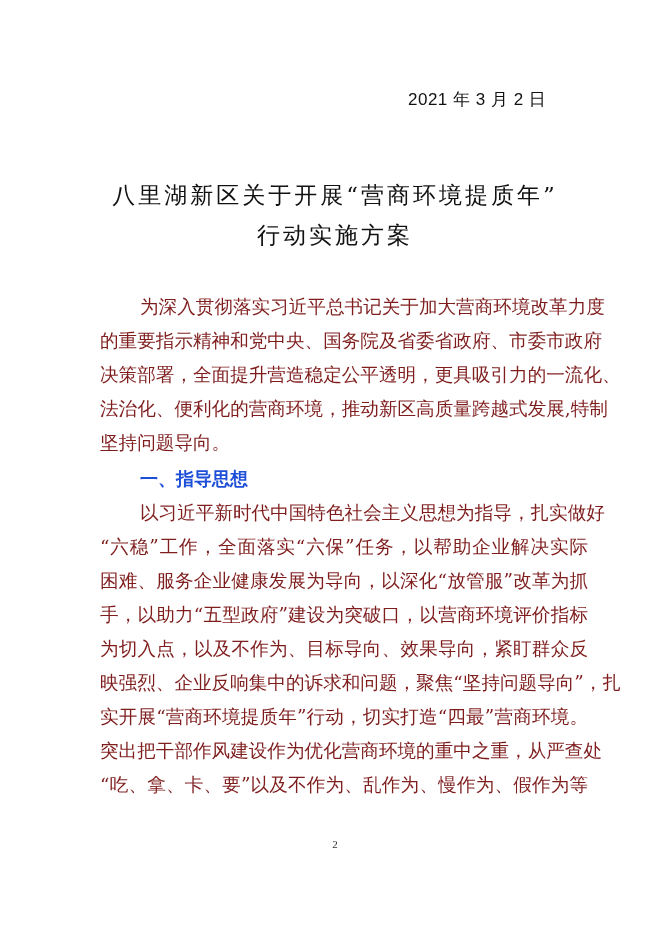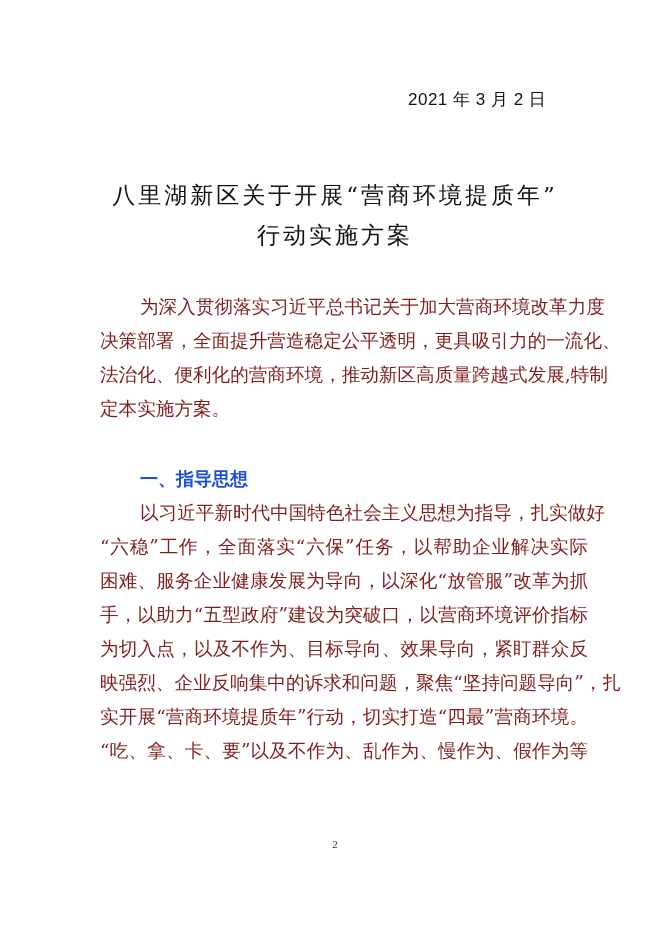--- a/index.html
+++ b/index.html
@@ -37,32 +37,34 @@
 <body>
 
 <div class="page">
   <div class="date">2021 年 3 月 2 日</div>
 
   <div class="title t1">八里湖新区关于开展“营商环境提质年”</div>
   <div class="title t2">行动实施方案</div>
 
   <div class="body" style="top:290px;">
     <div class="line indent">为深入贯彻落实习近平总书记关于加大营商环境改革力度</div>
+    <div class="line">的重要指示精神和党中央、国务院及省委省政府、市委市政府</div>
     <div class="line">决策部署，全面提升营造稳定公平透明，更具吸引力的一流化、</div>
     <div class="line">法治化、便利化的营商环境，推动新区高质量跨越式发展,特制</div>
-    <div class="line last">定本实施方案。</div>
+    <div class="line last">坚持问题导向。</div>
   </div>
 
   <div class="heading">一、指导思想</div>
 
   <div class="body" style="top:496px;">
     <div class="line indent">以习近平新时代中国特色社会主义思想为指导，扎实做好</div>
     <div class="line">“六稳”工作，全面落实“六保”任务，以帮助企业解决实际</div>
     <div class="line">困难、服务企业健康发展为导向，以深化“放管服”改革为抓</div>
     <div class="line">手，以助力“五型政府”建设为突破口，以营商环境评价指标</div>
     <div class="line">为切入点，以及不作为、目标导向、效果导向，紧盯群众反</div>
     <div class="line">映强烈、企业反响集中的诉求和问题，聚焦“坚持问题导向”，扎</div>
     <div class="line">实开展“营商环境提质年”行动，切实打造“四最”营商环境。</div>
+    <div class="line">突出把干部作风建设作为优化营商环境的重中之重，从严查处</div>
     <div class="line">“吃、拿、卡、要”以及不作为、乱作为、慢作为、假作为等</div>
   </div>
 
   <div class="page-number">2</div>
 </div>
 
 </body></html>

